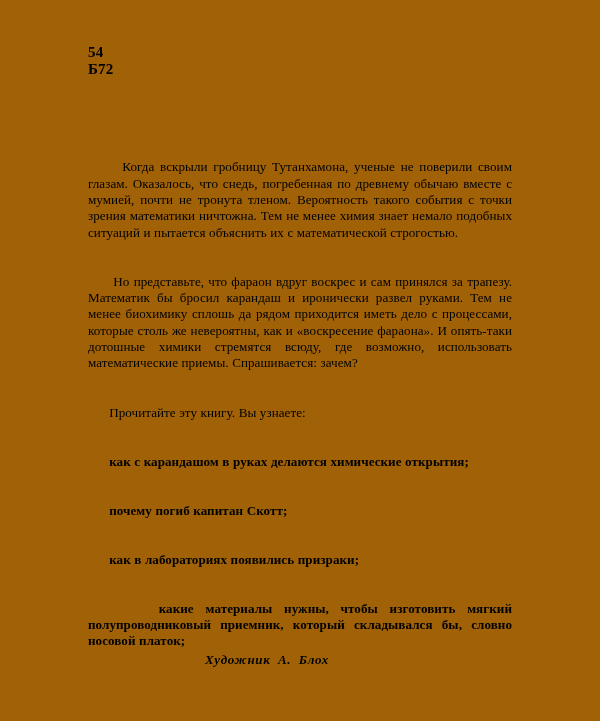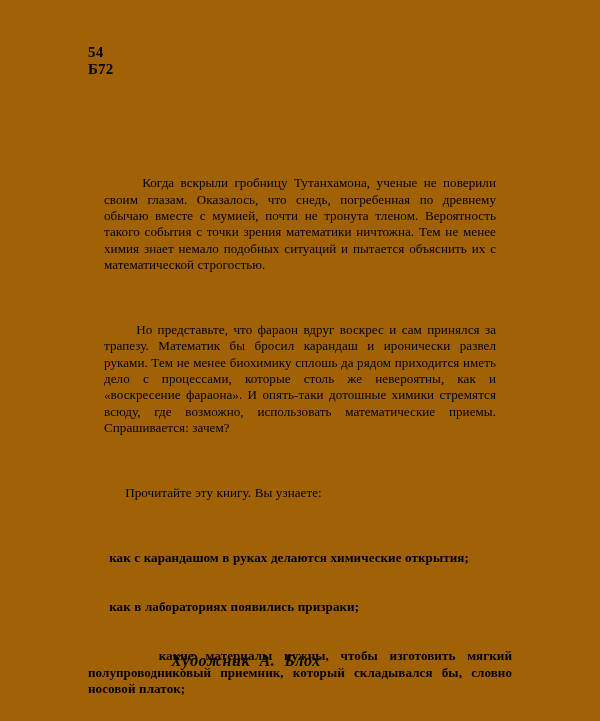--- a/index.html
+++ b/index.html
@@ -36,21 +36,21 @@
 
   
   .textblock {
     position: absolute;
     left: 88px;
     top: 143px;
     width: 424px;
   }
 
   .para {
-    margin: 16px;
+    margin: 0;
     font-size: 13.1px;
     line-height: 16.35px;
     text-align: justify;
     text-align-last: left;
     word-spacing: 0.2px;
     letter-spacing: 0.05px;
     white-space: pre-wrap;
     hyphens: none;
   }
   .para.indent { text-indent: 30px; }
@@ -72,23 +72,24 @@
 
   
   .colophon {
     position: absolute;
     left: 0;
     top: 652px;
     width: 492px;
     text-align: center;
     font-style: italic;
     font-weight: bold;
-    font-size: 16px;
+    font-size: 13px;
     letter-spacing: 0.6px;
     white-space: pre;
+    padding-left: 21px;
   }
 </style>
 </head>
 <body style="background: rgb(255, 255, 255); color: rgb(0, 0, 0);">
 
 <div class="page">
 
   <div class="folio">
     <div>54</div>
     <div>Б72</div>
@@ -105,20 +106,23 @@
     </p>
 
     <p class="para indent">
       <span>Прочитайте эту книгу. Вы узнаете:</span>
     </p>
 
     <p class="item">
       <span>как с карандашом в руках делаются химические открытия;</span>
     </p>
     <p class="item">
+      <span>почему погиб капитан Скотт;</span>
+    </p>
+    <p class="item">
       <span>как в лабораториях появились призраки;</span>
     </p>
     <p class="item">
       <span>какие материалы нужны, чтобы изготовить мягкий полупроводниковый приемник, который складывался бы, словно носовой платок;</span>
     </p>
 
   </div>
 
   <div class="colophon">Художник  А.  Блох</div>
 

